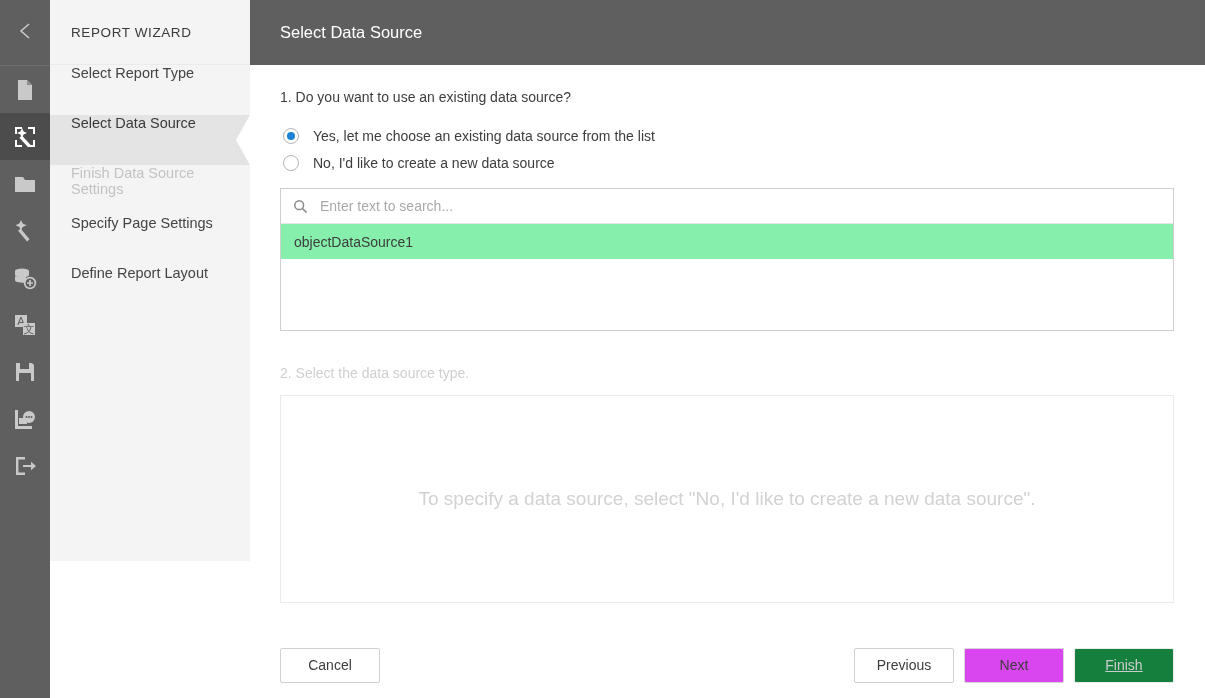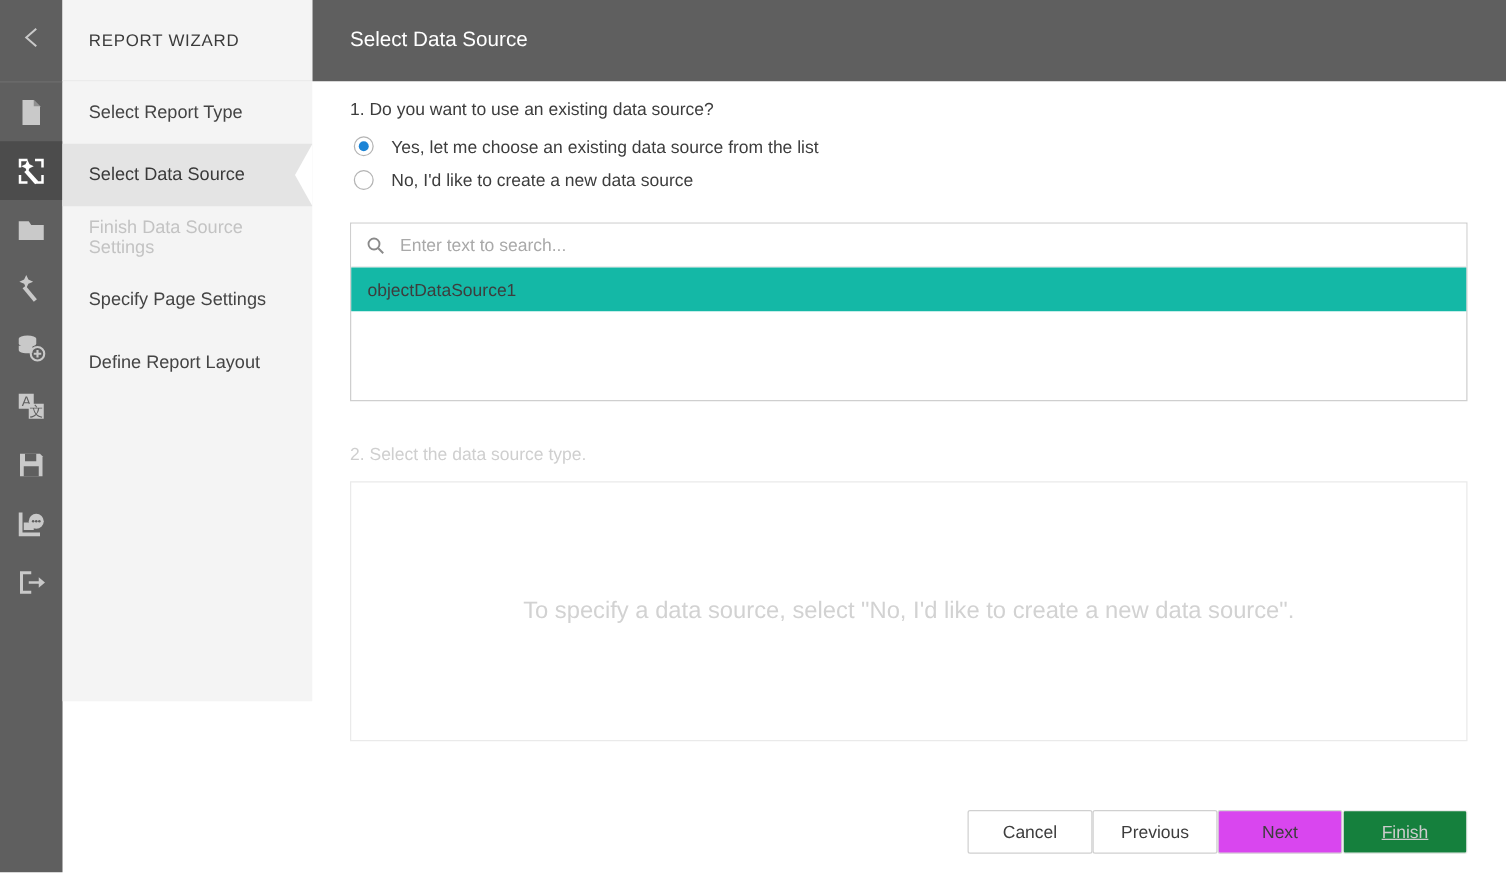--- a/index.html
+++ b/index.html
@@ -65,21 +65,21 @@
     align-items: center;
     padding-left: 21px;
     font-size: 13.5px;
     letter-spacing: 0.6px;
     color: #3b3b3b;
     border-bottom: 1px solid #ebebeb;
   }
   .step {
     height: 50px;
     display: flex;
-    align-items: center;
+    align-items: flex-start;
     padding-left: 21px;
     font-size: 14.5px;
     color: #444444;
     cursor: pointer;
     position: relative;
   }
   .step.disabled { color: #c3c3c3; cursor: default; }
   .step.active {
     background: #e4e4e4;
     color: #3a3a3a;
@@ -107,34 +107,34 @@
     height: 65px;
     background: #5f5f5f;
     color: #ffffff;
     display: flex;
     align-items: center;
     padding-left: 30px;
     font-size: 16.5px;
   }
   .content {
     flex: 1 1 auto;
-    padding: 14px 31px 0 30px;
+    padding: 24px 31px 0 30px;
     position: relative;
   }
 
   .question {
     font-size: 14px;
     color: #3d3d3d;
     margin: 0 0 14px 0;
   }
   .question.dim { color: #cfcfcf; margin-top: 34px; }
 
   .radio-row {
     display: flex;
-    align-items: flex-start;
+    align-items: flex-end;
     height: 25px;
     margin-bottom: 2px;
     cursor: pointer;
   }
   .radio {
     width: 16px; height: 16px;
     border-radius: 50%;
     border: 1px solid #b4b4b4;
     background: #ffffff;
     margin: 0 14px 0 3px;
@@ -185,21 +185,21 @@
   .list-items { flex: 1 1 auto; }
   .list-item {
     height: 35px;
     display: flex;
     align-items: center;
     padding-left: 13px;
     font-size: 14px;
     color: #3d3d3d;
     cursor: pointer;
   }
-  .list-item.selected { background: #14b8a6; }
+  .list-item.selected { background: #86efac; }
 
   
   .type-panel {
     margin-top: 11px;
     border: 1px solid #eaeaea;
     background: #ffffff;
     height: 208px;
     display: flex;
     align-items: center;
     justify-content: center;
@@ -208,23 +208,23 @@
     font-size: 19px;
     color: #d2d2d2;
   }
 
   
   .footer {
     height: 66px;
     padding: 0 31px 0 30px;
     display: flex;
     align-items: center;
-    justify-content: flex-end;
-  }
-  .footer-right { display: flex; }
+    justify-content: space-between;
+  }
+  .footer-right { display: flex; gap: 10px; }
   .btn {
     min-width: 100px;
     height: 35px;
     border: 1px solid #d0d0d0;
     background: #ffffff;
     color: #3d3d3d;
     font-size: 14px;
     font-family: "Liberation Sans", "DejaVu Sans", sans-serif;
     border-radius: 2px;
     cursor: pointer;

